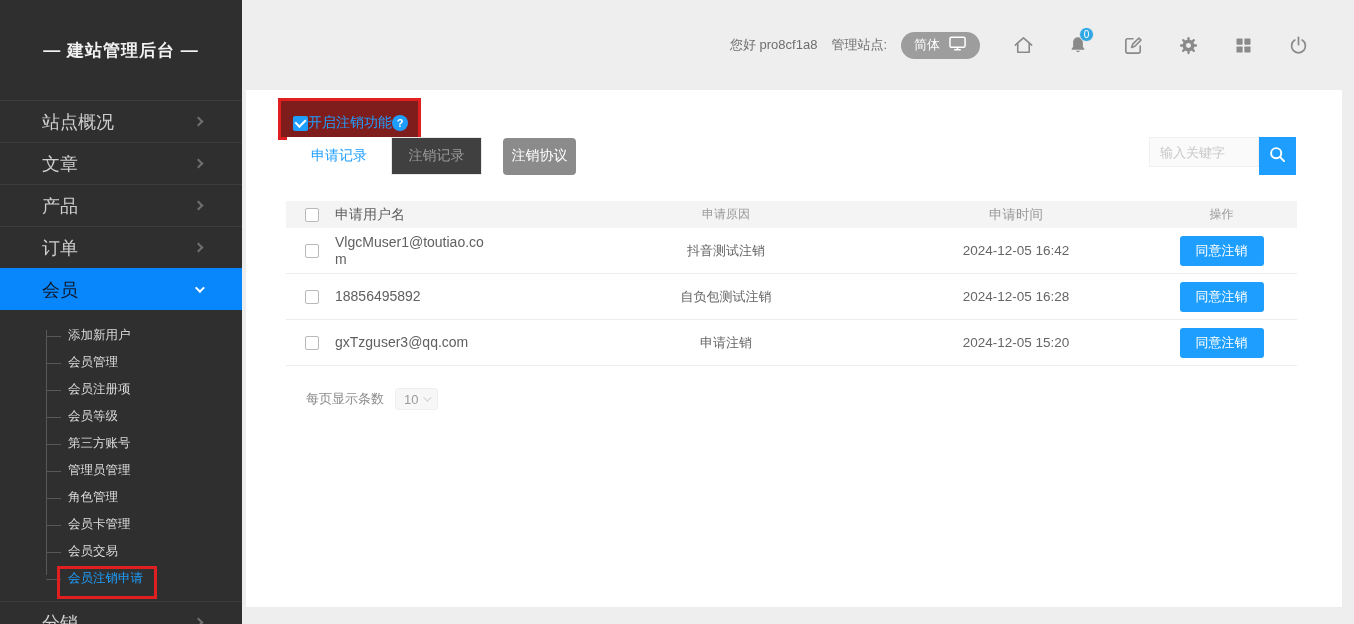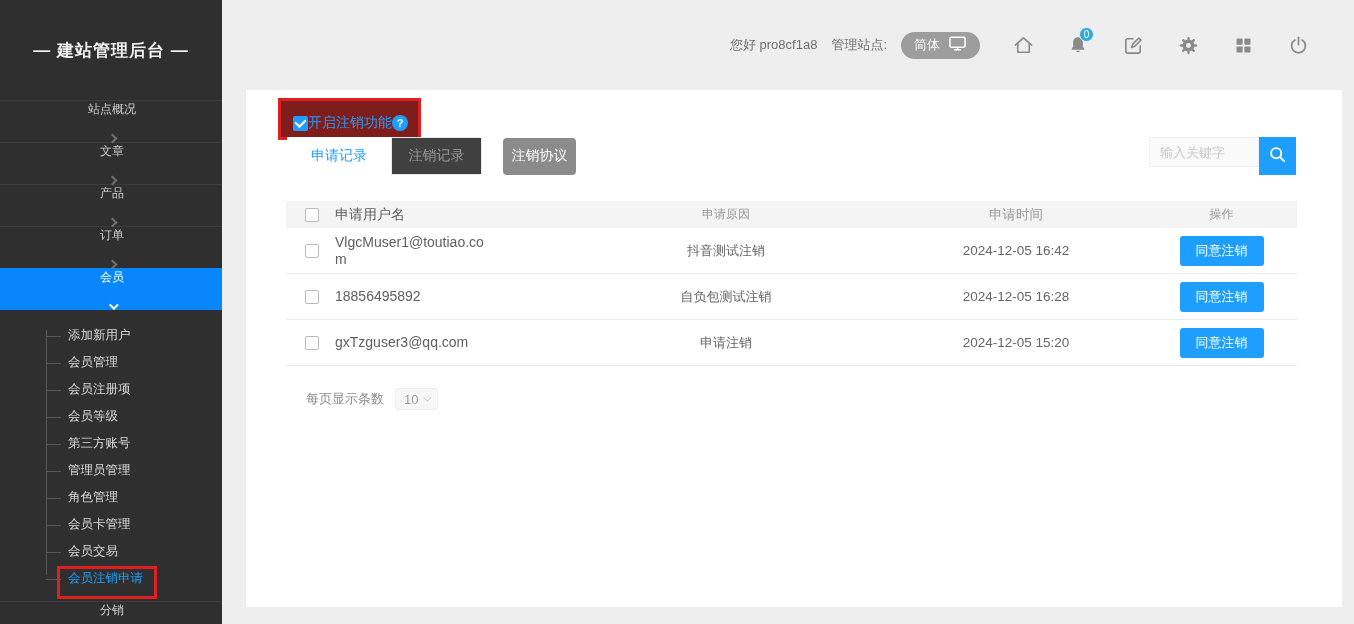--- a/index.html
+++ b/index.html
@@ -4,26 +4,26 @@
 <style>
   * { margin:0; padding:0; box-sizing:border-box; }
   html,body { width:1354px; height:624px; }
   body {
     position:relative; overflow:hidden; background:#eeeeee;
     font-family:"Liberation Sans","DejaVu Sans",sans-serif;
     -webkit-font-smoothing:antialiased;
   }
 
   
-  .sidebar { position:absolute; left:0; top:0; bottom:0; width:222px; background:#2f2f2f; z-index:2;text-align:center; }
+  .sidebar { position:absolute; left:0; top:0; bottom:0; width:242px; background:#2f2f2f; z-index:2;text-align:center; }
   .logo { height:100px; display:flex; align-items:center; justify-content:center;
           color:#f2f2f2; font-size:17px; font-weight:bold; letter-spacing:1px; }
   .menu-item { height:42px; display:flex; align-items:center; justify-content:space-between;
-               padding:0 40px 0 42px; color:#cfcfcf; font-size:12px; border-top:1px solid #3c3c3c; cursor:pointer;flex-direction:column; }
-  .menu-item.active { background:#0787fb; color:#ffffff; border-top-color:#0787fb; }
+               padding:0 40px 0 42px; color:#cfcfcf; font-size:18px; border-top:1px solid #3c3c3c; cursor:pointer; }
+  .menu-item.active { background:#0787fb; color:#0f172a; border-top-color:#0787fb; }
   .chev { width:7px; height:7px; border-right:2px solid #6f6f6f; border-bottom:2px solid #6f6f6f;
           transform:rotate(-45deg); flex:0 0 auto; }
   .chev.down { transform:rotate(45deg) translateY(-2px); border-color:#ffffff; }
   .submenu { position:relative; padding:12px 0 9px; }
   .submenu::before { content:''; position:absolute; left:46px; top:20px; bottom:26px; border-left:1px solid #585858; }
   .sub-item { position:relative; height:27px; display:flex; align-items:center;
               padding-left:68px; color:#dcdcdc; font-size:12.5px; cursor:pointer; }
   .sub-item::before { content:''; position:absolute; left:46px; top:50%; width:15px; border-top:1px solid #585858; }
   .sub-item.active { color:#1e9fff; }
   .menu-item.partial { border-top:1px solid #3c3c3c; }

